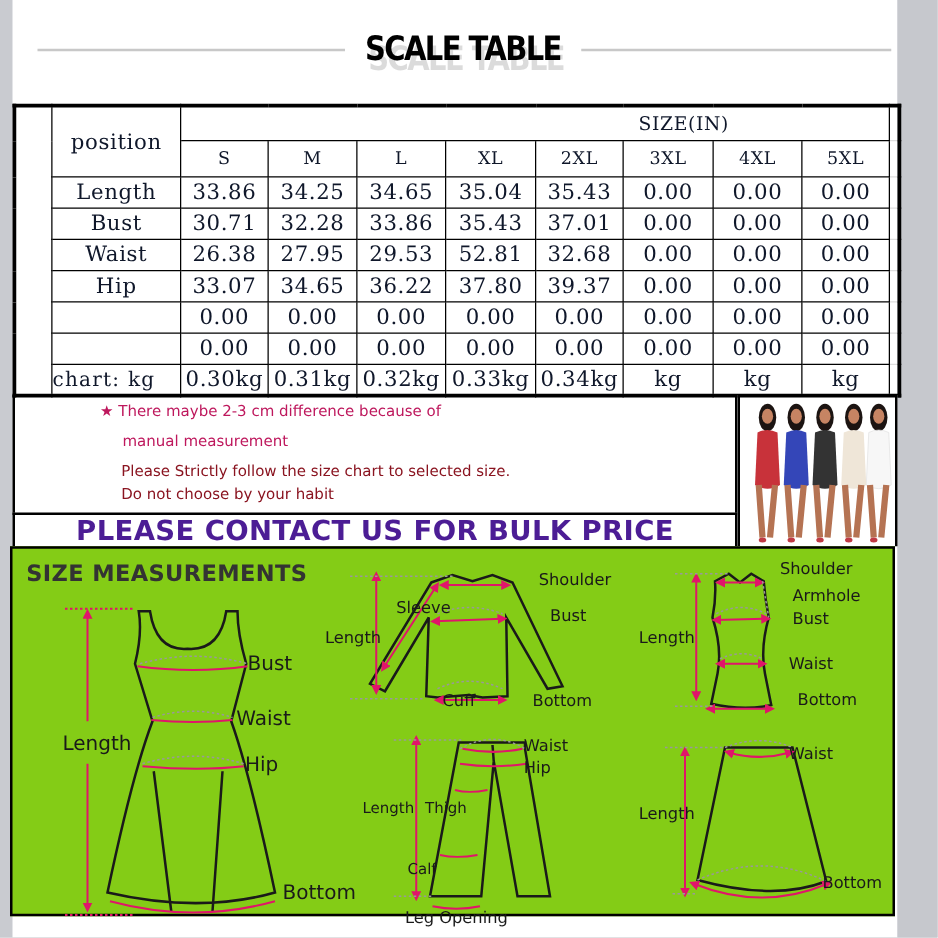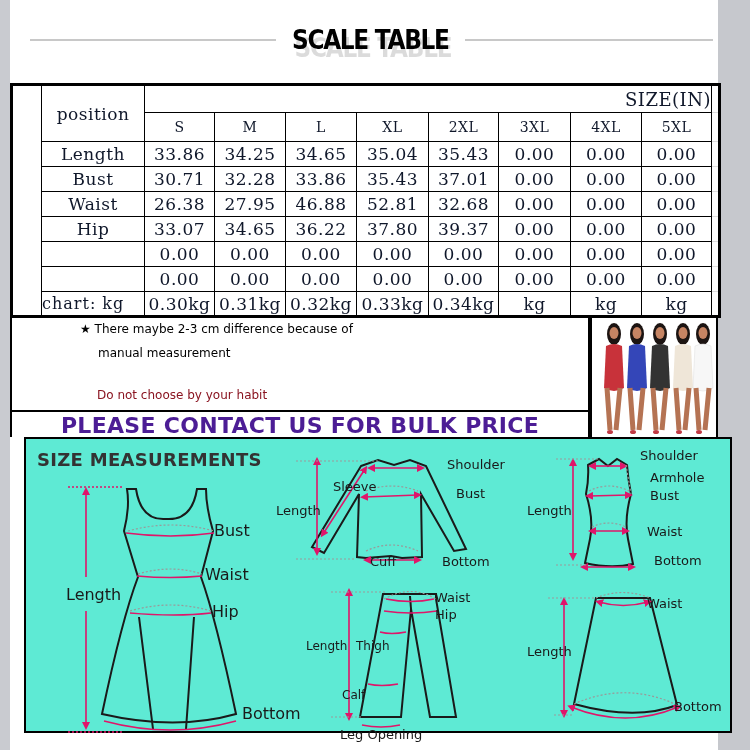--- a/index.html
+++ b/index.html
@@ -16,34 +16,34 @@
            font-size: 27px; letter-spacing: -1.5px; color: #000; transform: scaleX(0.86); transform-origin: left top;
            text-shadow: 3px 8px 0 rgba(0,0,0,0.14); }
 
   table.scale { position: absolute; left: 10px; top: 83px; border-collapse: collapse; table-layout: fixed;
                 font-family: "DejaVu Serif", serif; color: #0f172a; border: 3px solid #000; }
   table.scale td { border: 1.5px solid #000; text-align: center; font-size: 17px; height: 25px; padding: 0;
                    white-space: nowrap; overflow: hidden; letter-spacing: 0.5px; }
   table.scale td.num { font-size: 17px; }
   table.scale td.pos { font-size: 17px; }
   table.scale td.sz { font-size: 14px; height: 29px; }
-  table.scale td.hdr { height: 28px; font-size: 18px; text-align: right; padding-left: 238px; }
+  table.scale td.hdr { height: 28px; font-size: 15px; text-align: center; padding-left: 238px; }
   table.scale td.edge { border-right: 1px solid #bbb; border-top: none; border-bottom: 1px solid #ddd; }
   table.scale td.lead { border-top: none; border-bottom: none; }
   table.scale td.wlabel { text-align: left; font-size: 16px; letter-spacing: 1px; }
 
   .notes { position: absolute; left: 10px; top: 316px; width: 580px; height: 94px; border-left: 2px solid #000; border-right: 2px solid #000; }
   .note { position: absolute; font-size: 12px; font-family: "DejaVu Sans", sans-serif; }
-  .note.black { color: #000000; }
+  .note.black { color: #be185d; }
   .note.red { color: #8a1420; }
   .banner { position: absolute; left: 10px; top: 410px; width: 580px; height: 27px; border: 2px solid #000; border-bottom: none;
             font-family: "DejaVu Sans", sans-serif; font-weight: bold; font-size: 22px; text-align: center; line-height: 27px; color: #4c1d95; letter-spacing: 0.3px; }
   .photo { position: absolute; left: 590px; top: 316px; width: 128px; height: 121px; border: 2px solid #000; border-bottom: none; background: #fff; overflow: hidden; }
 
-  .measure { position: absolute; left: 24px; top: 437px; width: 708px; height: 296px; background: #5eead4; border: 2px solid #000; }
+  .measure { position: absolute; left: 8px; top: 437px; width: 708px; height: 296px; background: #84cc16; border: 2px solid #000; }
   .measure-title { position: absolute; left: 11px; top: 10px; font-family: "DejaVu Sans", sans-serif; font-weight: bold; font-size: 18px; color: #333; letter-spacing: 0.3px; }
   .lbl { position: absolute; font-family: "DejaVu Sans", sans-serif; color: #1a1a1a; white-space: nowrap; }
   svg.fig { position: absolute; left: 0; top: 0; }
 </style>
 </head>
 <body>
 
 <div class="page">
   <div class="title-wrap">
     <div class="title-line l"></div>
@@ -106,21 +106,21 @@
     <td class="num">37.01</td>
     <td class="num">0.00</td>
     <td class="num">0.00</td>
     <td class="num">0.00</td>
     <td class="edge"></td>
   </tr>
   <tr>
     <td class="pos">Waist</td>
     <td class="num">26.38</td>
     <td class="num">27.95</td>
-    <td class="num">46.88</td>
+    <td class="num">29.53</td>
     <td class="num">52.81</td>
     <td class="num">32.68</td>
     <td class="num">0.00</td>
     <td class="num">0.00</td>
     <td class="num">0.00</td>
     <td class="edge"></td>
   </tr>
   <tr>
     <td class="pos">Hip</td>
     <td class="num">33.07</td>
@@ -168,20 +168,21 @@
     <td class="num">kg</td>
     <td class="num">kg</td>
     <td class="edge"></td>
   </tr>
 </tbody>
   </table>
 
 <div class="notes">
   <div class="note black" style="left:68px; top:6px;">★ There maybe 2-3 cm difference because of</div>
   <div class="note black" style="left:86px; top:30px;">manual measurement</div>
+  <div class="note red" style="left:85px; top:54px;">Please Strictly follow the size chart to selected size.</div>
   <div class="note red" style="left:85px; top:72px;">Do not choose by your habit</div>
 </div>
 <div class="banner">PLEASE CONTACT US FOR BULK PRICE</div>
 
 <div class="photo">
   <svg width="128" height="121" viewBox="0 0 128 121">
     <g>
 
       <g transform="translate(12,0)">
         <ellipse cx="10" cy="16" rx="7" ry="11" fill="#1c1412"></ellipse>

